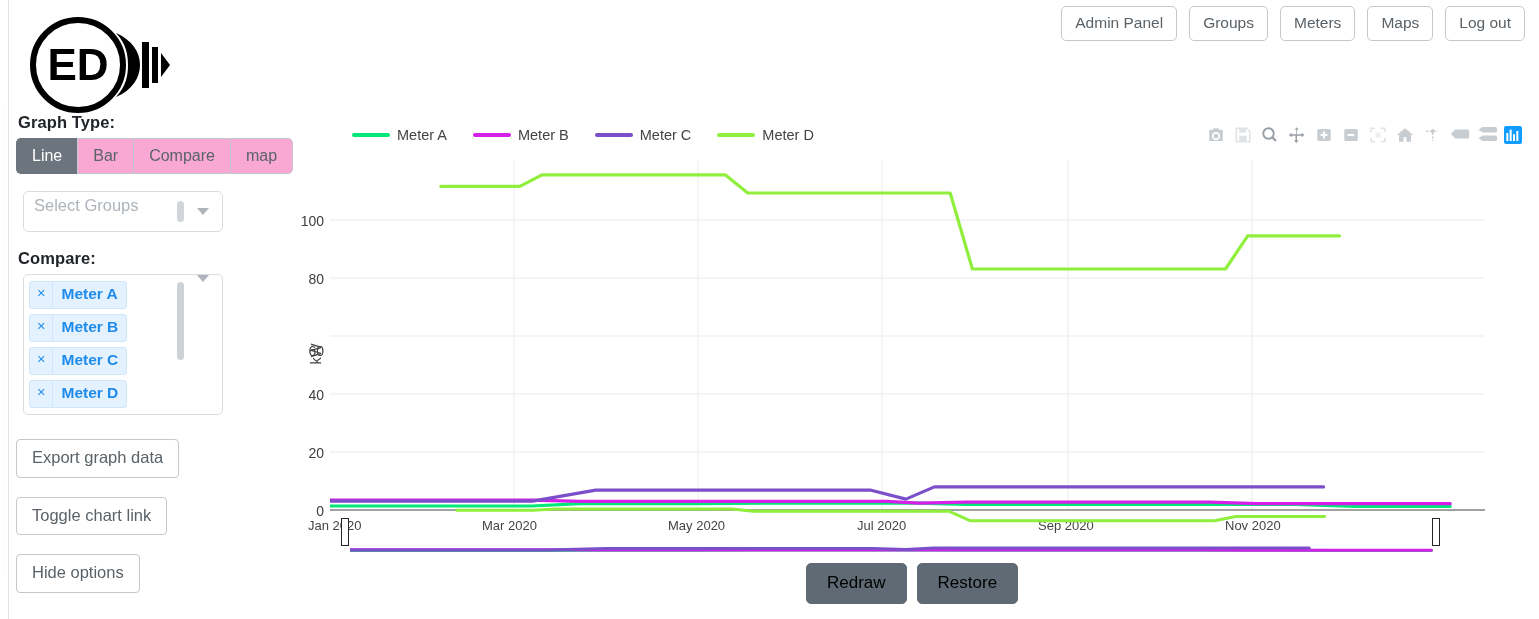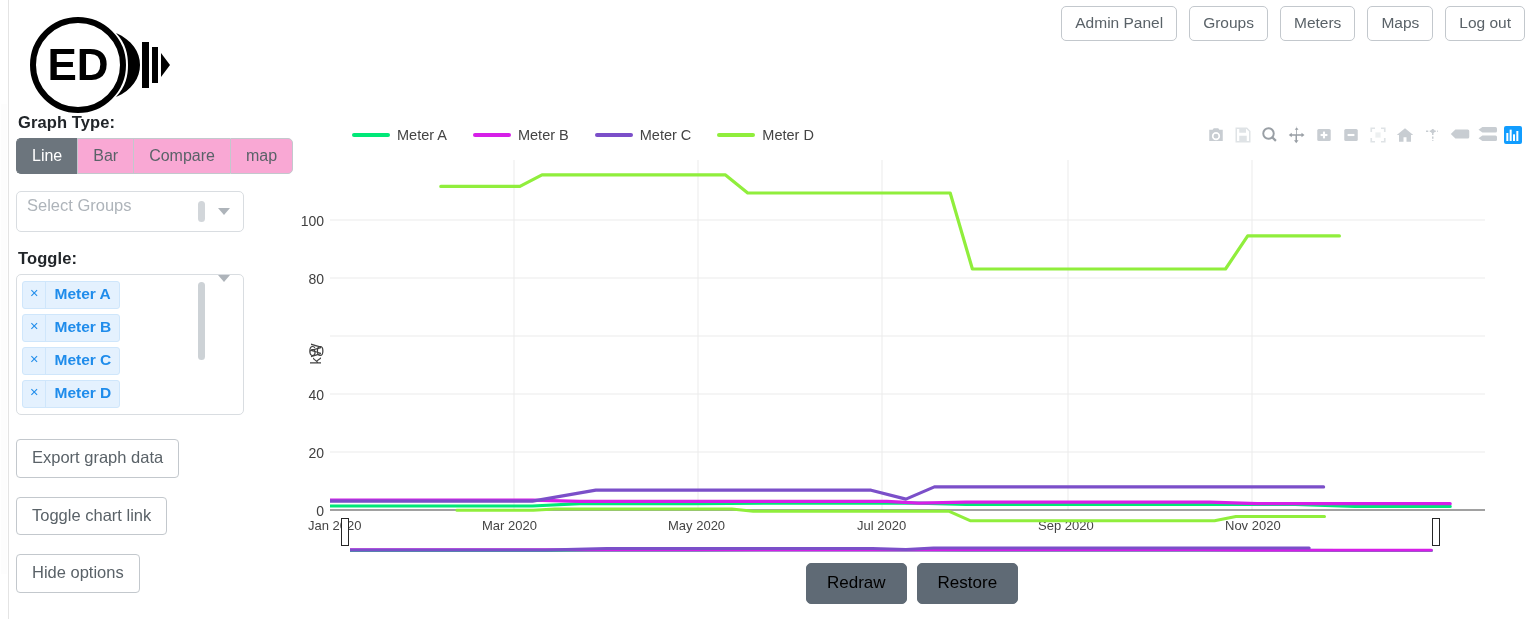--- a/index.html
+++ b/index.html
@@ -52,23 +52,24 @@
     font-size: 16px; color: #5a6268; background: #f9a8d4;
     border: 1px solid #c3c8cd; border-right: none;
     padding: 7px 15px 8px; cursor: pointer; line-height: 1.2;
   }
   .btn-group .gbtn:first-child { border-radius: 5px 0 0 5px; }
   .btn-group .gbtn:last-child { border-right: 1px solid #c3c8cd; border-radius: 0 5px 5px 0; }
   .btn-group .gbtn.active { background: #6c757d; border-color: #6c757d; color: #ffffff; }
 
   .select-box {
     display: flex; align-items: stretch;
-    width: 228px; min-height: 41px;
+    width: 200px; min-height: 41px;
     background: #fff; border: 1px solid #d9dde1; border-radius: 5px;
     overflow: hidden;
+    margin-left: 7px;
   }
   .select-box .sb-value {
     flex: 1; display: flex; align-items: center; flex-wrap: wrap;
     padding: 4px 6px; gap: 5px 5px; align-content: flex-start;
   }
   .select-box .placeholder { color: #aeb4ba; font-size: 16.5px; padding-left: 4px; }
   .select-box .sep {
     width: 7px; margin: 9px 0; background: #d2d6da; border-radius: 4px; flex: 0 0 7px;
   }
   .select-box .arrow-cell {
@@ -190,21 +191,21 @@
         <span class="placeholder">Select Groups</span>
       </div>
       <div class="sep"></div>
       <div class="arrow-cell">
         <span class="caret"></span>
       </div>
     </div>
 
     <div class="gap"></div>
 
-    <div class="field-label">Toggle:</div>
+    <div class="field-label">Compare:</div>
     <div class="select-box meters-box">
       <div class="sb-value">
         <span class="tag">
           <span class="x">×</span>
           <span class="tlabel">Meter A</span>
         </span>
         <span class="tag">
           <span class="x">×</span>
           <span class="tlabel">Meter B</span>
         </span>

